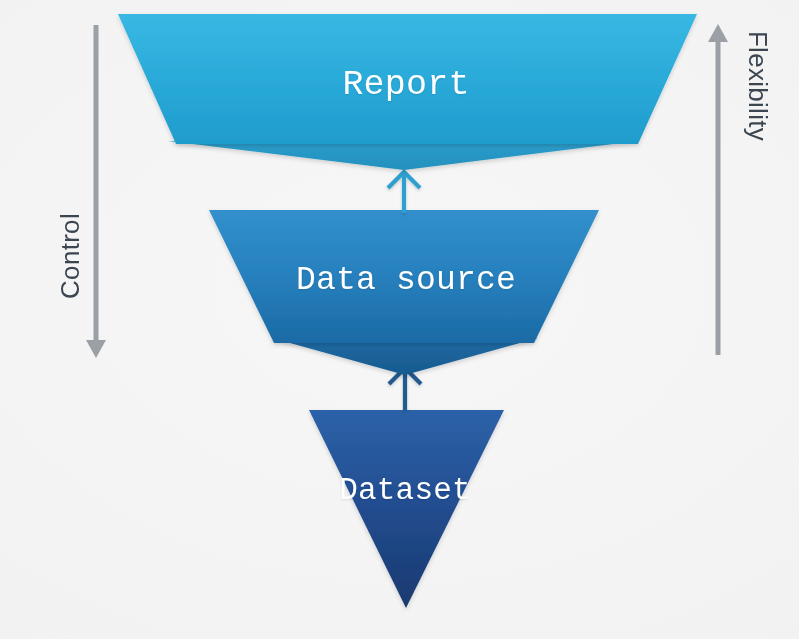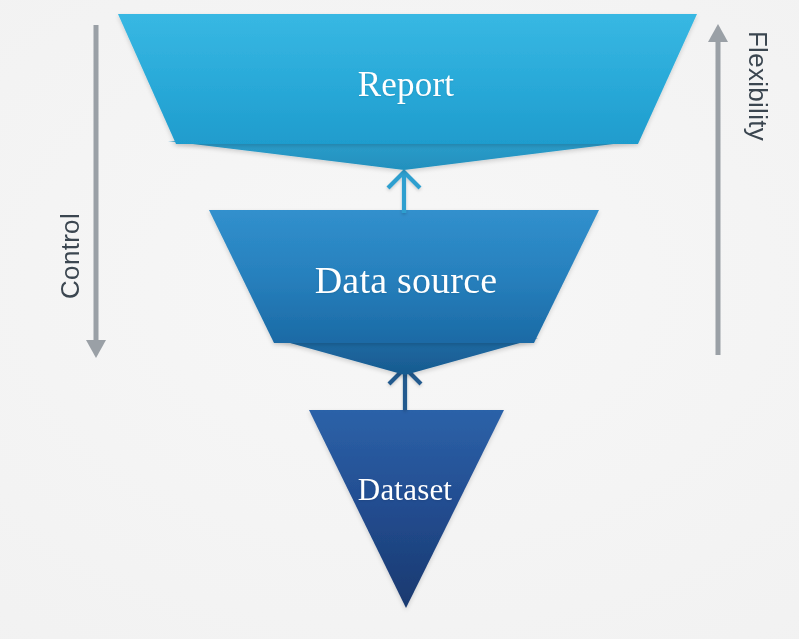--- a/index.html
+++ b/index.html
@@ -24,38 +24,38 @@
     left: 0;
     top: 0;
     width: 799px;
     height: 639px;
     display: block;
   }
   
   .shape-label {
     position: absolute;
     color: #ffffff;
-    font-family: Liberation Serif, serif;
+    font-family: Liberation Mono, monospace;
     font-weight: 400;
     letter-spacing: 0.2px;
     white-space: nowrap;
     text-align: left;
     transform: translate(-50%, -50%);
     text-shadow: 0 1px 2px rgba(0,0,0,0.10);
     pointer-events: none;
   }
   #label-report {
     left: 406px;
     top: 85px;
     font-size: 35px;
   }
   #label-datasource {
     left: 406px;
     top: 280px;
-    font-size: 38px;
+    font-size: 33px;
   }
   #label-dataset {
     left: 405px;
     top: 458px;
     font-size: 31px;
     margin-top: 32px;
   }
   
   .axis-label {
     position: absolute;

